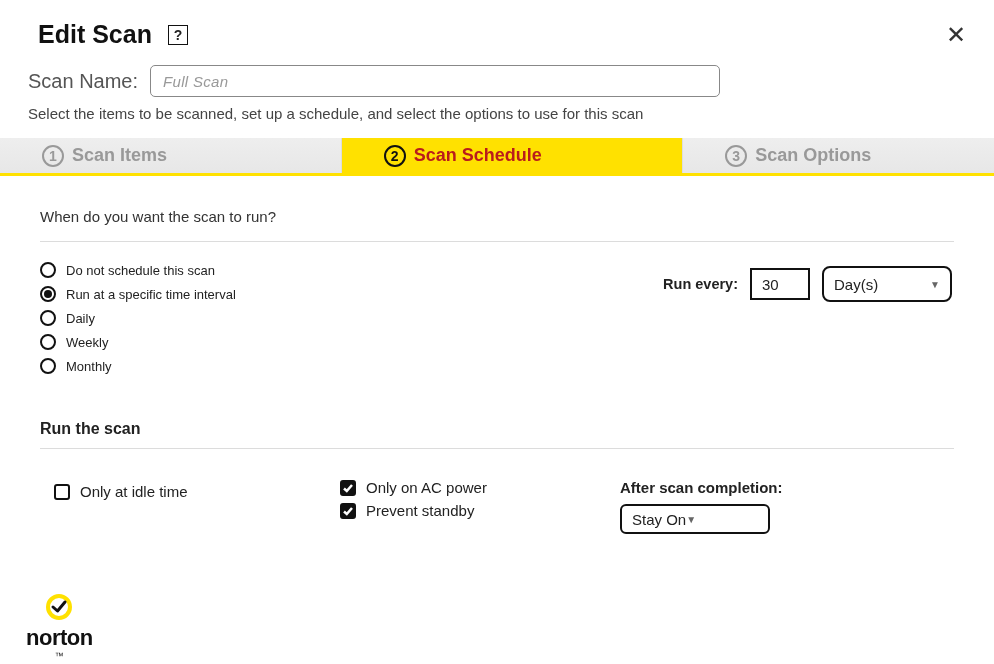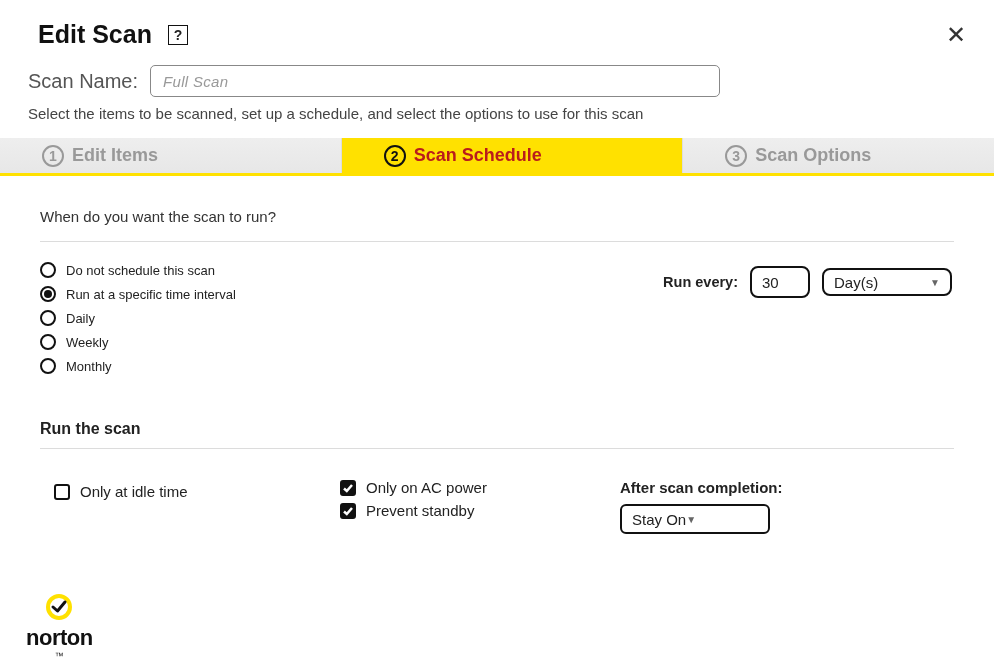--- a/index.html
+++ b/index.html
@@ -116,26 +116,26 @@
   }
   .radio-label { font-size: 13px; color: #222; }
   .run-every {
     display: flex; align-items: center; gap: 12px;
     margin-top: 4px;
     margin-right: 2px;
   }
   .run-every-label { font-weight: 700; font-size: 14.5px; }
   .num-input {
     width: 60px; height: 32px;
-    border: 2px solid #111; border-radius: 8px;
+    border: 2px solid #111; border-radius: 0;
     text-align: left; padding-left: 10px;
     font-size: 15px; color: #222;
   }
   .unit-select {
-    width: 130px; height: 28px;
+    width: 130px; height: 36px;
     border: 2px solid #111; border-radius: 8px;
     padding: 0 10px;
     display: flex; align-items: center; justify-content: space-between;
     font-size: 15px; cursor: pointer;
   }
   .chevron { font-size: 10px; color:#666;}
   .section-title {
     font-size: 16px; font-weight: 700;
     margin-top: 46px; margin-bottom: 10px;
   }
@@ -206,21 +206,21 @@
   <div class="name-row">
     <div class="name-label">Scan Name:</div>
     <input class="name-input" type="text" placeholder="Full Scan" style="">
   </div>
 
   <div class="subtext">Select the items to be scanned, set up a schedule, and select the options to use for this scan</div>
 
   <div class="tabs">
     <div class="tab">
       <span class="tab-num">1</span>
-      <span class="tab-label">Edit Items</span>
+      <span class="tab-label">Scan Items</span>
     </div>
     <div class="tab active">
       <span class="tab-num">2</span>
       <span class="tab-label">Scan Schedule</span>
     </div>
     <div class="tab">
       <span class="tab-num">3</span>
       <span class="tab-label">Scan Options</span>
     </div>
   </div>

